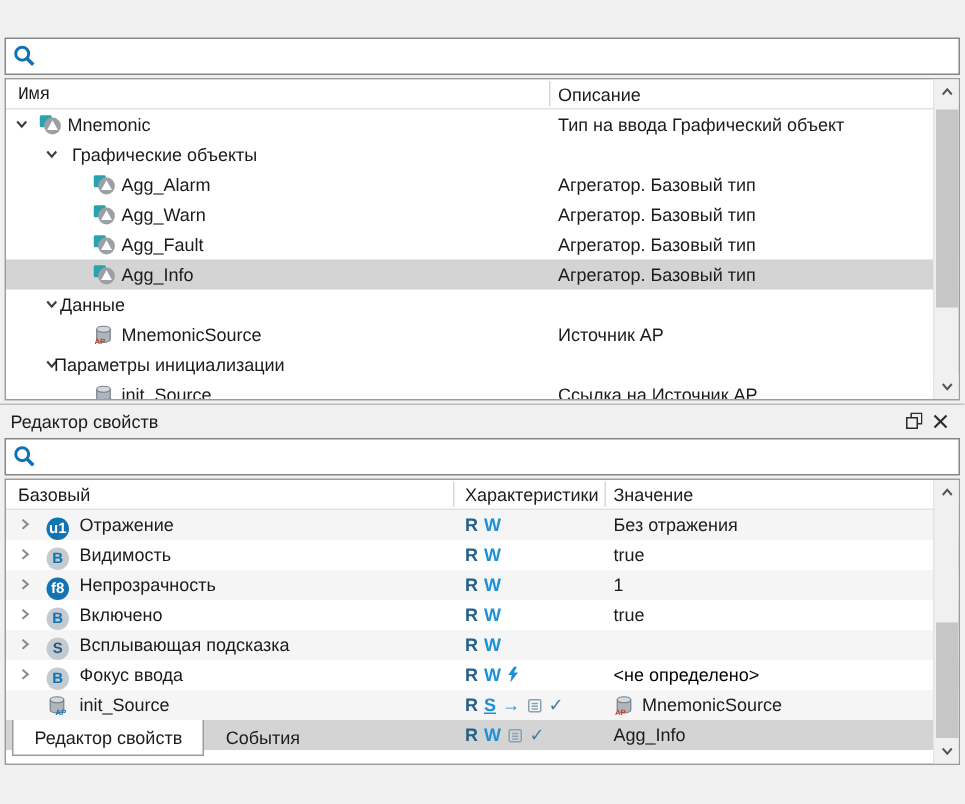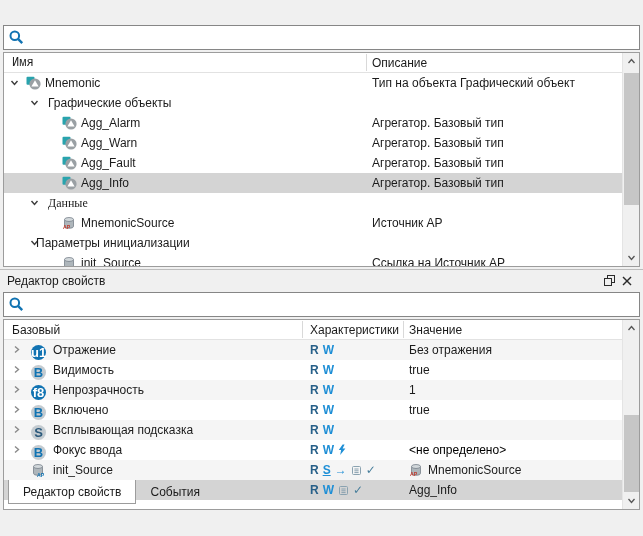--- a/index.html
+++ b/index.html
@@ -30,21 +30,21 @@
 
   .row { position:relative; height:20px; line-height:20px; white-space:nowrap; }
   .row.stripe { background:#f5f5f5; }
   .row.selected { background:#d4d4d4; }
   .abs { position:absolute; top:0; height:20px; line-height:20px; }
   .icon-abs { position:absolute; top:3px; }
   .chev-abs { position:absolute; top:5px; }
   .muted { color:#000000; }
 
   .badge { display:inline-block; width:15px; height:15px; border-radius:50%;
-    font-size:13px; font-weight:bold; text-align:center; line-height:15px;
+    font-size:10px; font-weight:bold; text-align:center; line-height:15px;
     background:#c4cbd0; color:#1173b2; vertical-align:middle; }
   .badge.filled { background:#1173b2; color:#fff; }
   .badge.navy { color:#2c5a7c; }
 
   .chars { position:absolute; left:306px; top:0; height:20px; display:flex; align-items:center; gap:4px; }
   .char-r { color:#265f88; font-weight:bold; }
   .char-w { color:#1f8fd6; font-weight:bold; }
   .char-s-once { color:#1f8fd6; font-weight:bold; text-decoration:underline; }
   .char-arrow { color:#1f8fd6; font-weight:bold; }
   .char-check { color:#477e9b; font-weight:bold; }
@@ -92,21 +92,21 @@
               </svg>
             </span>
             <span class="icon-abs" style="left:22px;">
               <svg width="15" height="14" viewBox="0 0 15 14">
                 <rect x="0.5" y="0.8" width="8" height="8" rx="1" fill="#29a3ad"></rect>
                 <circle cx="9" cy="8" r="5.6" fill="#9aa0a4"></circle>
                 <polygon points="9,4.2 12.6,10.6 5.4,10.6" fill="#ffffff"></polygon>
               </svg>
             </span>
             <span class="abs" style="left:41px;">Mnemonic</span>
-            <span class="abs" style="left:368px;">Тип на объекта Графический объект</span>
+            <span class="abs" style="left:368px;">Тип на ввода Графический объект</span>
           </div>
           <div class="row">
             <span class="chev-abs" style="left:26px;">
               <svg width="9" height="9" viewBox="0 0 9 9">
                 <polyline points="1.5,3 4.5,6.5 7.5,3" fill="none" stroke="#3c3c3c" stroke-width="1.4"></polyline>
               </svg>
             </span>
             <span class="abs" style="left:44px;">Графические объекты</span>
           </div>
           <div class="row">
@@ -152,21 +152,21 @@
             </span>
             <span class="abs" style="left:77px;">Agg_Info</span>
             <span class="abs" style="left:368px;">Агрегатор. Базовый тип</span>
           </div>
           <div class="row">
             <span class="chev-abs" style="left:26px;">
               <svg width="9" height="9" viewBox="0 0 9 9">
                 <polyline points="1.5,3 4.5,6.5 7.5,3" fill="none" stroke="#3c3c3c" stroke-width="1.4"></polyline>
               </svg>
             </span>
-            <span class="abs" style="left:44px;font-family:Liberation Serif, serif;">Данные</span>
+            <span class="abs" style="left:36px;">Данные</span>
           </div>
           <div class="row">
             <span class="icon-abs" style="left:58px;">
               <svg width="14" height="14" viewBox="0 0 14 14">
                 <path d="M2.5 3.5 v6.8 a4.5 2 0 0 0 9 0 V3.5" fill="#aeb6bb" stroke="#77808a" stroke-width="0.8"></path>
                 <ellipse cx="7" cy="3.5" rx="4.5" ry="2" fill="#d2d8db" stroke="#77808a" stroke-width="0.8"></ellipse>
                 <text x="1" y="13.4" font-size="5.2" font-weight="bold" fill="#c0392b" font-family="Liberation Sans, sans-serif">АР</text>
               </svg>
             </span>
             <span class="abs" style="left:77px;">MnemonicSource</span>

